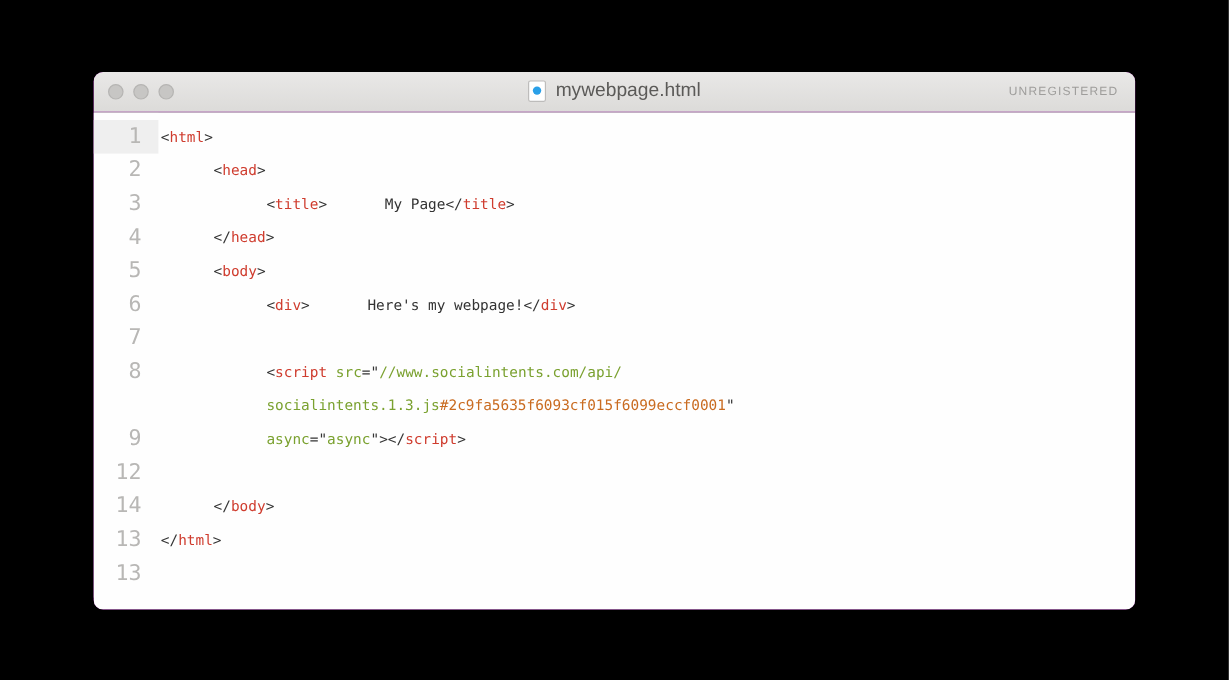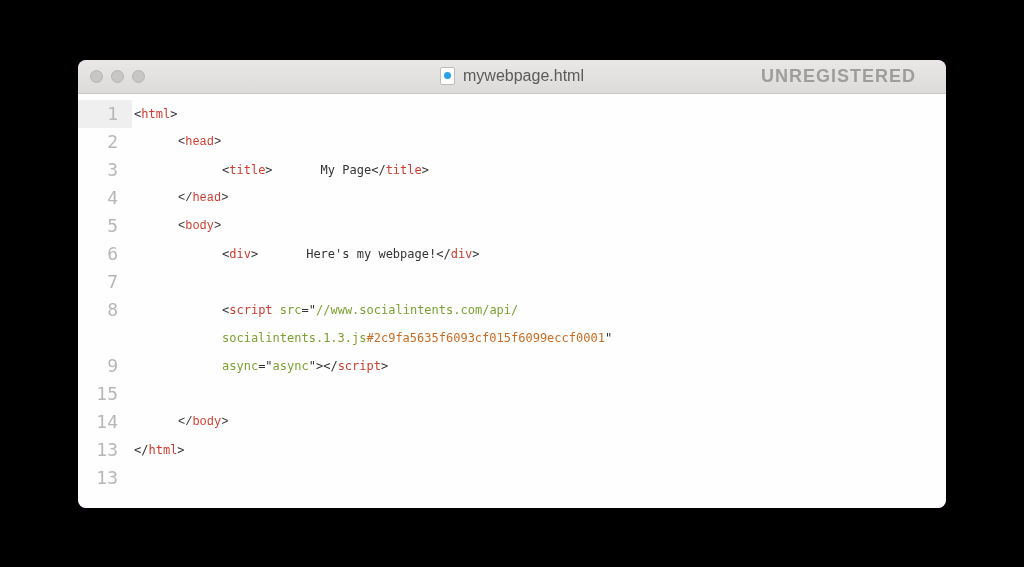--- a/index.html
+++ b/index.html
@@ -57,26 +57,25 @@
   .file-icon::after {
     content: "";
     position: absolute;
     top: 4px; left: 3px;
     width: 7px; height: 7px;
     border-radius: 50%;
     background: #2aa0e8;
   }
   .status-right {
     position: absolute;
-    right: 30px;
+    right: 14px;
     color: #9e9d9b;
     font-family: -apple-system, "Helvetica Neue", sans-serif;
-    font-size: 18px;
+    font-size: 10px;
     letter-spacing: 1px;
-    font-weight: bold;
   }
   .editor {
     display: flex;
     background: #fefefe;
     padding-bottom: 10px;
   }
   .gutter {
     background: #fefefe;
     text-align: right;
     color: #b8b7b5;
@@ -95,21 +94,21 @@
     white-space: pre;
     color: #333;
   }
   .p  { color:#333; }        
   .tag{ color:#cf3c2e; }      
   .attr{ color:#7aa12f; }     
   .str { color:#7aa12f; }     
   .hash{ color:#c96b20; }     
   .txt { color:#333;padding-left:48px; }
   .line { display:block; height:28px; }
-  .indent1 { padding-left: 44px; font-family: Liberation Mono, monospace; }
+  .indent1 { padding-left: 44px; }
   .indent2 { padding-left: 88px; }
   .wrap9   { padding-left: 88px; }
 </style>
 </head>
 <body>
 
 <div class="window">
 
   <div class="titlebar">
     <div class="traffic">
@@ -129,21 +128,21 @@
       <span class="ln1">1</span>
       <span class="line">2</span>
       <span class="line">3</span>
       <span class="line">4</span>
       <span class="line">5</span>
       <span class="line">6</span>
       <span class="line">7</span>
       <span class="line">8</span>
       <span class="line">&nbsp;</span>
       <span class="line">9</span>
-      <span class="line">15</span>
+      <span class="line">12</span>
       <span class="line">14</span>
       <span class="line">13</span>
       <span class="line">13</span>
     </div>
 
     <div class="code"><span class="line"><span class="p">&lt;</span><span class="tag">html</span><span class="p">&gt;</span></span><span class="line indent1"><span class="p">&lt;</span><span class="tag">head</span><span class="p">&gt;</span></span><span class="line indent2"><span class="p">&lt;</span><span class="tag">title</span><span class="p">&gt;</span><span class="txt">My Page</span><span class="p">&lt;/</span><span class="tag">title</span><span class="p">&gt;</span></span><span class="line indent1"><span class="p">&lt;/</span><span class="tag">head</span><span class="p">&gt;</span></span><span class="line indent1"><span class="p">&lt;</span><span class="tag">body</span><span class="p">&gt;</span></span><span class="line indent2"><span class="p">&lt;</span><span class="tag">div</span><span class="p">&gt;</span><span class="txt">Here's my webpage!</span><span class="p">&lt;/</span><span class="tag">div</span><span class="p">&gt;</span></span><span class="line">&nbsp;</span><span class="line indent2"><span class="p">&lt;</span><span class="tag">script</span><span> </span><span class="attr">src</span><span class="p">=</span><span class="p">"</span><span class="str">//www.socialintents.com/api/</span></span><span class="line wrap9"><span class="str">socialintents.1.3.js</span><span class="hash">#2c9fa5635f6093cf015f6099eccf0001</span><span class="p">"</span></span><span class="line indent2"><span class="attr">async</span><span class="p">=</span><span class="p">"</span><span class="str">async</span><span class="p">"</span><span class="p">&gt;</span><span class="p">&lt;/</span><span class="tag">script</span><span class="p">&gt;</span></span><span class="line">&nbsp;</span><span class="line indent1"><span class="p">&lt;/</span><span class="tag">body</span><span class="p">&gt;</span></span><span class="line"><span class="p">&lt;/</span><span class="tag">html</span><span class="p">&gt;</span></span><span class="line">&nbsp;</span></div>
   </div>
 </div>
 
 </body></html>

